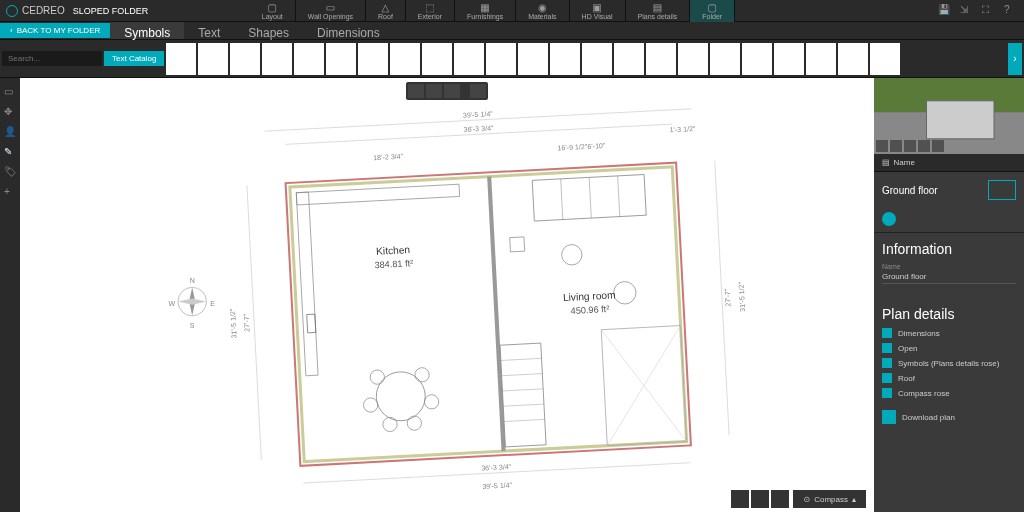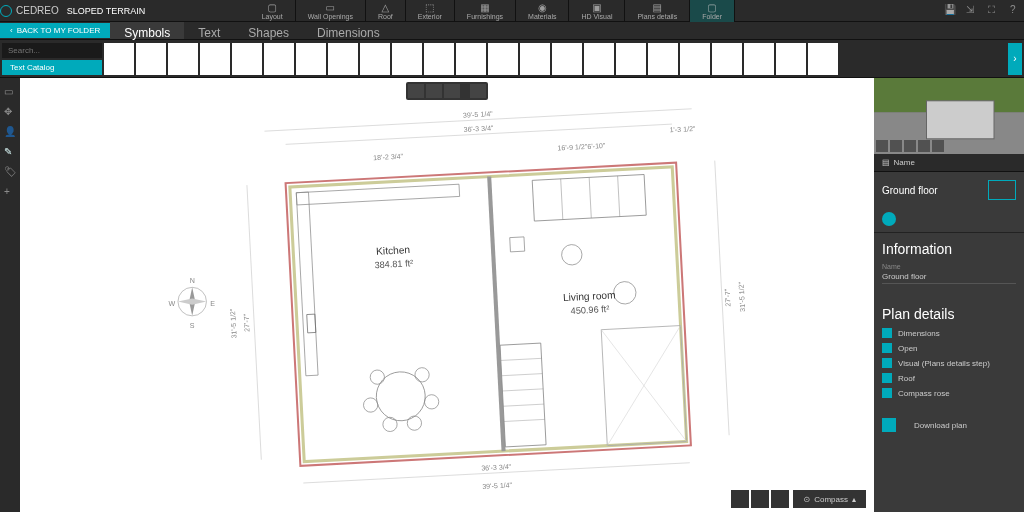--- a/index.html
+++ b/index.html
@@ -1,17 +1,17 @@
 <!DOCTYPE html>
 <html><head>
 <meta charset="utf-8">
 <style>
 *{margin:0;padding:0;box-sizing:border-box;font-family:Arial,sans-serif}
 body{background:#1a1a1a;width:1024px;height:512px;overflow:hidden;font-size:10px;color:#ccc}
-.topbar{height:22px;background:#2a2a2a;display:flex;align-items:center;padding:0 0;border-bottom:1px solid #111}
+.topbar{height:22px;background:#2a2a2a;display:flex;align-items:center;padding:0 6px;border-bottom:1px solid #111}
 .logo{display:flex;align-items:center;gap:4px}
 .logo-icon{width:12px;height:12px;border:1px solid #0ab;border-radius:50%}
 .title{font-size:9px;color:#fff;margin-left:8px}
 .top-tabs{display:flex;margin-left:auto;margin-right:auto}
 .top-tab{padding:2px 12px;text-align:center;cursor:pointer;border-right:1px solid #111;display:flex;flex-direction:column;align-items:center;gap:1px}
 .top-tab.active{background:#1a4a4a}
 .top-tab-icon{width:14px;height:10px;opacity:0.7}
 .top-tab-label{font-size:7px;color:#aaa}
 .top-right{display:flex;gap:8px;margin-left:auto}
 .top-right-icon{width:14px;height:14px;opacity:0.6;cursor:pointer}
@@ -50,32 +50,32 @@
 .floor-icon{width:28px;height:20px;border:1px solid #0ab}
 .info-tab{padding:4px 8px;border-bottom:1px solid #222}
 .info-tab-icon{width:14px;height:14px;background:#0ab;border-radius:50%;display:inline-block}
 .section{padding:8px}
 .section-title{font-size:14px;color:#fff;margin-bottom:6px}
 .field-label{font-size:7px;color:#888}
 .field-value{font-size:8px;color:#ccc;border-bottom:1px solid #555;padding:2px 0;margin-bottom:6px}
 .option{display:flex;align-items:center;gap:6px;margin-bottom:5px;cursor:pointer}
 .checkbox{width:10px;height:10px;background:#0ab;flex-shrink:0}
 .option-label{font-size:8px;color:#ccc}
-.download-btn{display:flex;align-items:center;gap:18px;cursor:pointer;margin-top:20px}
+.download-btn{display:flex;align-items:center;gap:6px;cursor:pointer;margin-top:12px}
 .download-icon{width:14px;height:14px;background:#0ab}
 </style>
 </head>
 <body>
 
 <div class="topbar">
   <div class="logo">
     <span class="logo-icon"></span>
     <span>CEDREO</span>
   </div>
-  <span class="title">SLOPED TERRAIN</span>
+  <span class="title">SLOPED FOLDER</span>
   <div class="top-tabs">
     <div class="top-tab">
         <span class="top-tab-icon">▢</span>
         <span class="top-tab-label">Layout</span>
       </div>
     <div class="top-tab">
         <span class="top-tab-icon">▭</span>
         <span class="top-tab-label">Wall Openings</span>
       </div>
     <div class="top-tab">
@@ -122,21 +122,21 @@
   </div>
   <div class="sub-tabs">
     <div class="sub-tab active">Symbols</div>
     <div class="sub-tab">Text</div>
     <div class="sub-tab">Shapes</div>
     <div class="sub-tab">Dimensions</div>
   </div>
 </div>
 
 <div class="catalog-row">
-  <div style="display:flex;flex-direction:column;gap:2px">
+  <div style="display:flex;flex-direction:row;gap:2px">
     <input class="search-box" placeholder="Search..." style="">
     <div class="open-catalog">Text Catalog</div>
   </div>
   <div class="catalog-items">
     <div class="catalog-item"></div>
       <div class="catalog-item"></div>
       <div class="catalog-item"></div>
       <div class="catalog-item"></div>
       <div class="catalog-item"></div>
       <div class="catalog-item"></div>
@@ -302,21 +302,21 @@
       <div class="option">
           <span class="checkbox"></span>
           <span class="option-label">Dimensions</span>
         </div>
       <div class="option">
           <span class="checkbox"></span>
           <span class="option-label">Open</span>
         </div>
       <div class="option">
           <span class="checkbox"></span>
-          <span class="option-label">Visual (Plans details step)</span>
+          <span class="option-label">Symbols (Plans details rose)</span>
         </div>
       <div class="option">
           <span class="checkbox"></span>
           <span class="option-label">Roof</span>
         </div>
       <div class="option">
           <span class="checkbox"></span>
           <span class="option-label">Compass rose</span>
         </div>
       <div class="download-btn">

